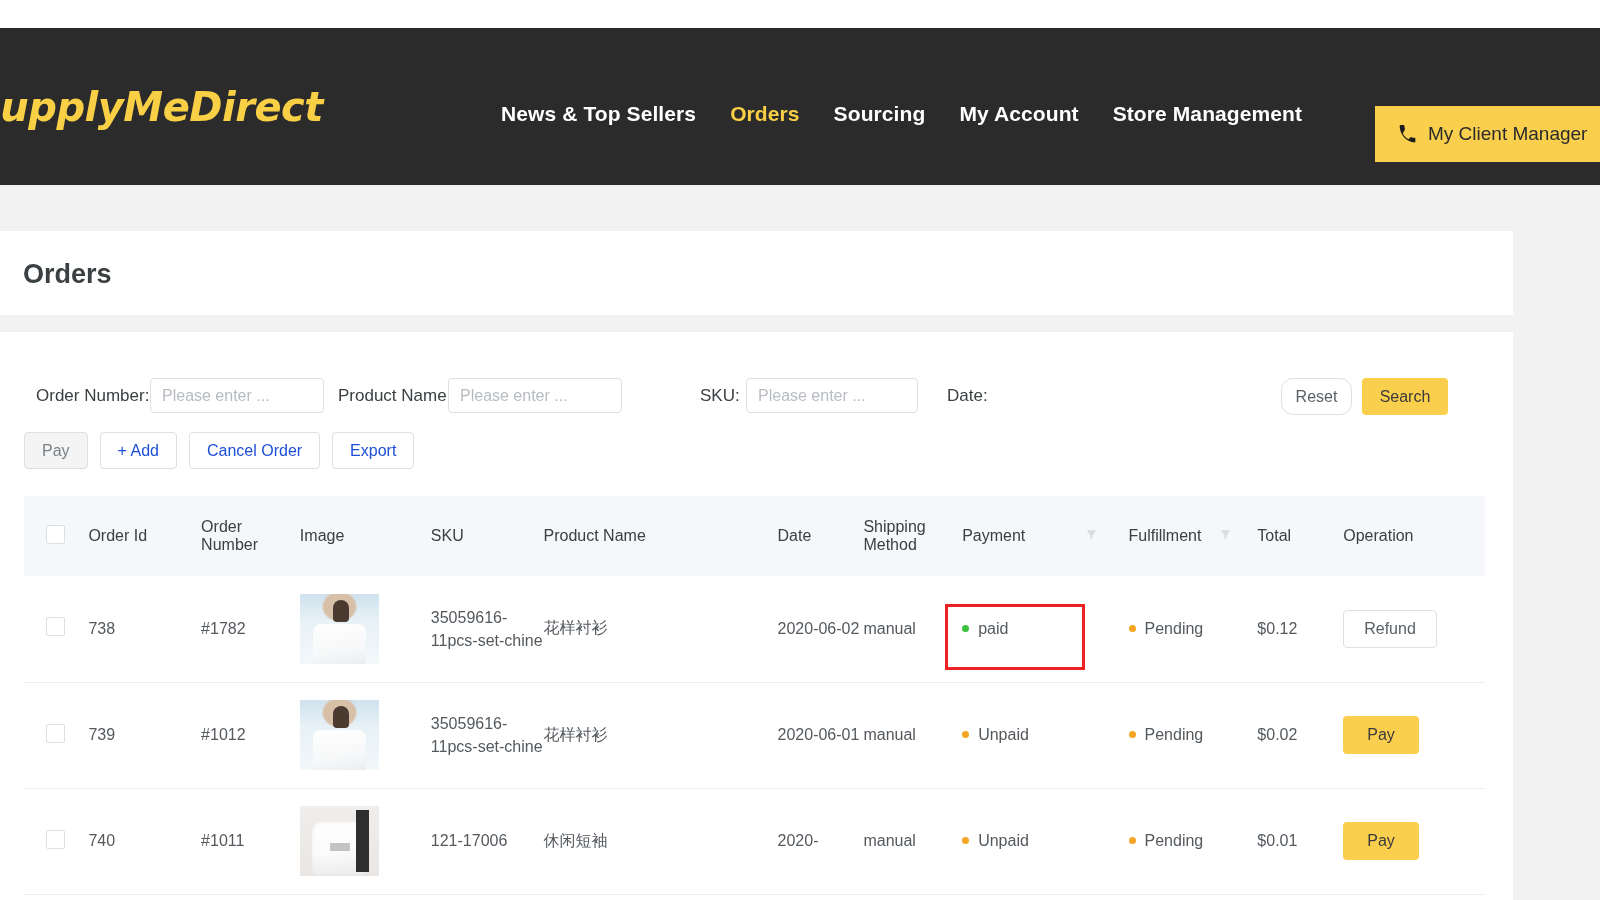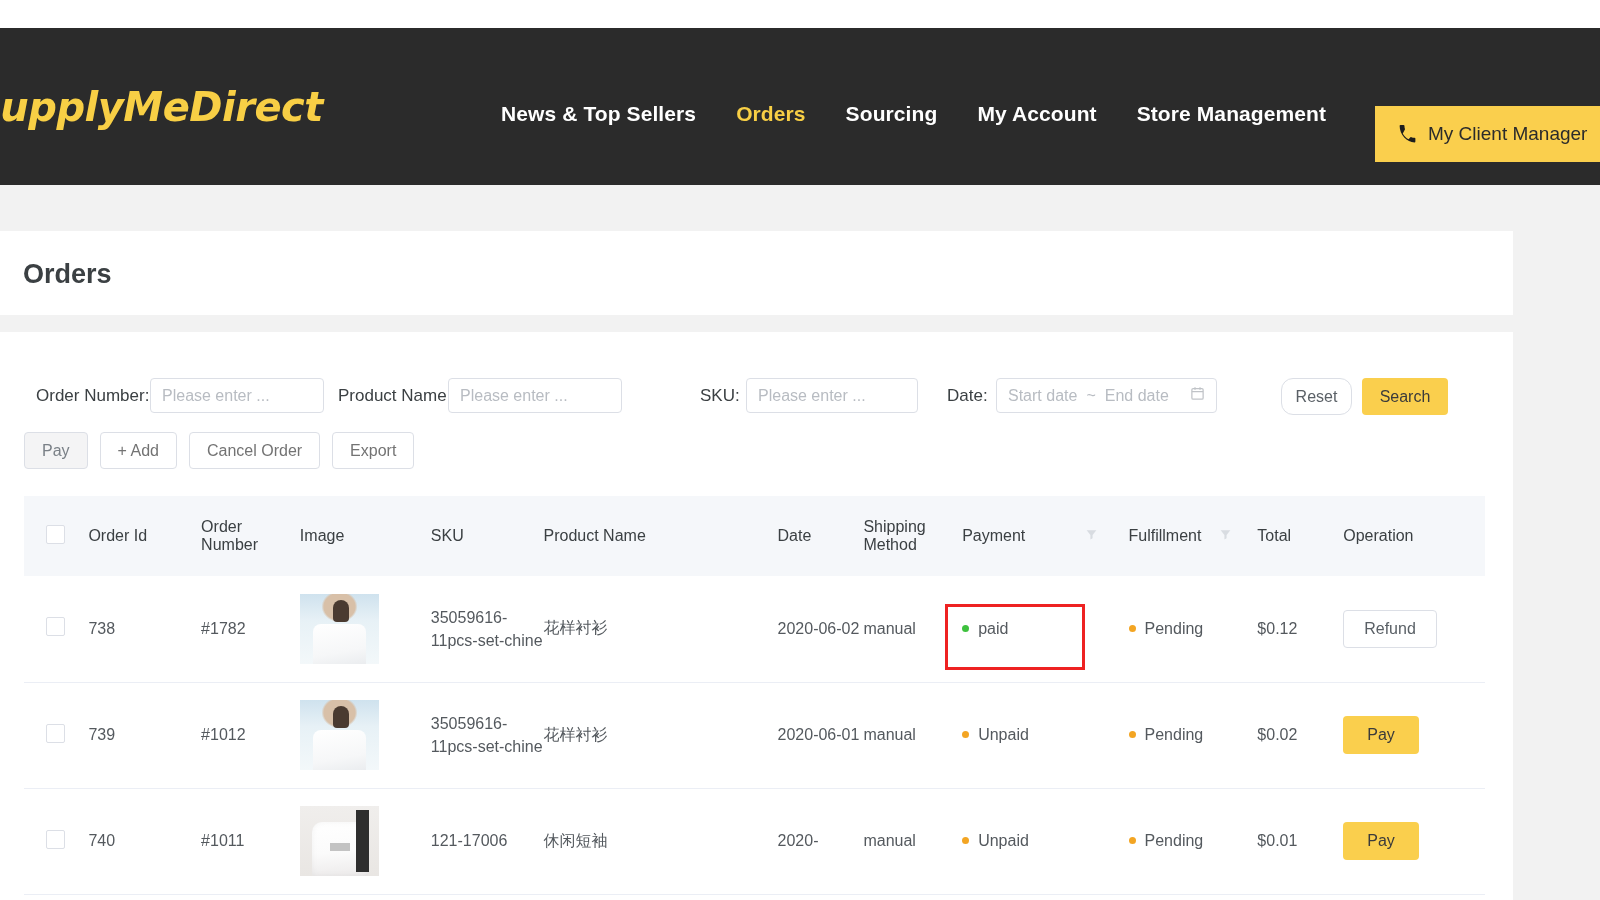--- a/index.html
+++ b/index.html
@@ -33,21 +33,21 @@
     font-style: italic;
     color: #f8cf45;
     letter-spacing: -0.5px;
     white-space: nowrap;
   }
   .nav-links {
     position: absolute;
     left: 484px; top: 74px;
     display: flex;
     align-items: center;
-    gap: 6px;
+    gap: 0px;
     white-space: nowrap;
   }
   .nav-link {
     font-size: 21px;
     font-weight: 700;
     color: #ffffff;
     padding: 0 17px;
     text-decoration: none;
     white-space: nowrap;
     letter-spacing: 0.1px;
@@ -165,21 +165,21 @@
     position: absolute;
     left: 24px; top: 100px;
     display: flex;
     gap: 12px;
   }
   .act-btn {
     height: 37px;
     border: 1px solid #dcdfe6;
     border-radius: 4px;
     background: #ffffff;
-    color: #737373;
+    color: #1d4ed8;
     font-size: 16px;
     padding: 0 17px;
     display: flex; align-items: center; justify-content: center;
     cursor: pointer;
     white-space: nowrap;
     font-family: "Liberation Sans", sans-serif;
   }
   .act-btn.muted { background: #f4f4f5; color: #7a8087; }
 
   
@@ -370,31 +370,20 @@
     <div class="f-input" style="left:448px; width:174px;">
       <span>Please enter ...</span>
     </div>
 
     <span class="f-label" style="left:700px;text-align:center;">SKU:</span>
     <div class="f-input" style="left:746px; width:172px;">
       <span>Please enter ...</span>
     </div>
 
     <span class="f-label" style="left:947px;">Date:</span>
-    <div class="f-input date" style="left:996px; width:221px;">
-      <span>Start date</span>
-      <span>~</span>
-      <span>End date</span>
-      <span class="cal-ic">
-        <svg width="15" height="15" viewBox="0 0 24 24" fill="none" stroke="#9aa0a6" stroke-width="2">
-          <rect x="3" y="4" width="18" height="17" rx="2"></rect>
-          <path d="M3 9h18M8 2v4M16 2v4"></path>
-        </svg>
-      </span>
-    </div>
 
     <button class="btn-reset">Reset</button>
     <button class="btn-search">Search</button>
   </div>
 
   <div class="action-row">
     <button class="act-btn muted">Pay</button>
     <button class="act-btn">+ Add</button>
     <button class="act-btn">Cancel Order</button>
     <button class="act-btn">Export</button>

